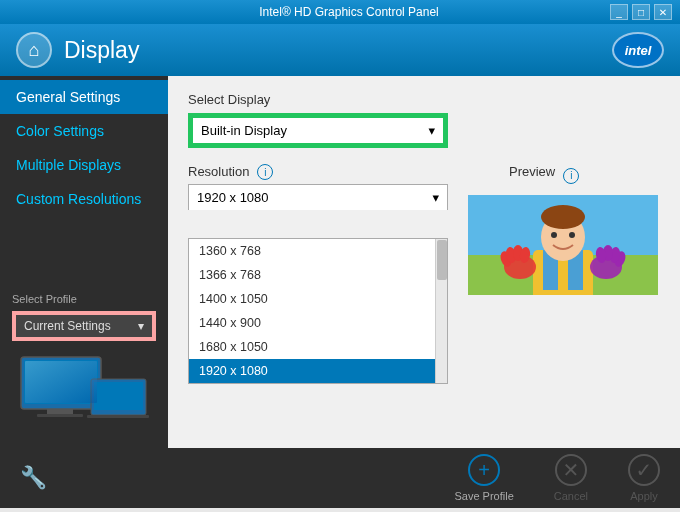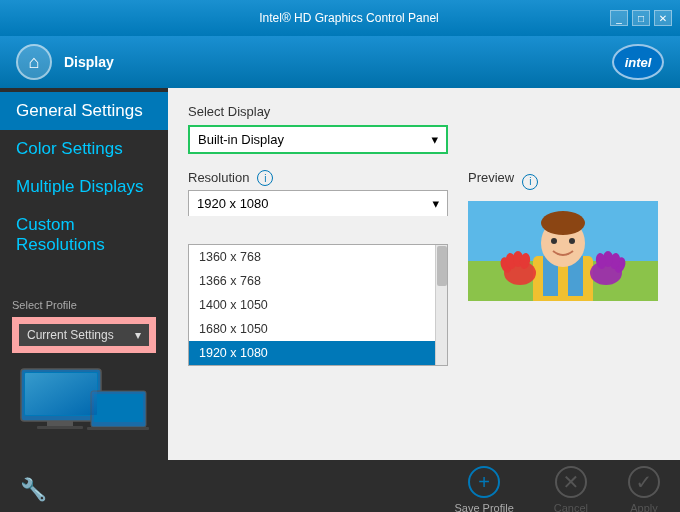--- a/index.html
+++ b/index.html
@@ -1,21 +1,21 @@
 <!DOCTYPE html>
 <html><head>
   <meta charset="utf-8">
   <style>
     * { margin: 0; padding: 0; box-sizing: border-box; }
     body { width: 680px; height: 512px; font-family: 'Segoe UI', Arial, sans-serif; font-size: 13px; background: #e8e8e8; overflow: hidden; }
 
     
     .title-bar {
       background: linear-gradient(180deg, #1a90d0 0%, #0078b8 100%);
-      height: 36px;
+      height: 24px;
       display: flex;
       align-items: center;
       justify-content: center;
       padding: 0 8px;
       color: white;
     }
     .title-bar-title { font-size: 12px; flex: 1; text-align: center; }
     .title-bar-controls { display: flex; gap: 4px; }
     .title-bar-btn { width: 18px; height: 16px; background: rgba(255,255,255,0.2); border: 1px solid rgba(255,255,255,0.4); color: white; font-size: 10px; display: flex; align-items: center; justify-content: center; cursor: pointer; }
 
@@ -29,21 +29,21 @@
       gap: 12px;
     }
     .header-home-btn {
       width: 36px; height: 36px;
       background: rgba(255,255,255,0.2);
       border-radius: 50%;
       border: 2px solid rgba(255,255,255,0.5);
       display: flex; align-items: center; justify-content: center;
       color: white; font-size: 18px; cursor: pointer;
     }
-    .header-title { color: white; font-size: 14px; font-weight: 700; flex: 1; }
+    .header-title { color: white; font-size: 23px; font-weight: 400; flex: 1; }
     .intel-logo {
       width: 52px; height: 36px;
       background: #0071c5;
       border-radius: 50%;
       border: 2px solid rgba(255,255,255,0.6);
       display: flex; align-items: center; justify-content: center;
       color: white; font-size: 13px; font-style: italic; font-weight: bold;
     }
 
     
@@ -55,31 +55,31 @@
       background: #2d2d2d;
       display: flex;
       flex-direction: column;
       padding-top: 4px;
     }
     .sidebar-nav { flex: 1; }
     .sidebar-item {
       padding: 9px 16px;
       color: #ccc;
       cursor: pointer;
-      font-size: 17px;
+      font-size: 14px;
     }
     .sidebar-item.active { background: #0078b8; color: white; }
     .sidebar-item.cyan { color: #00c8ff; }
 
     .sidebar-bottom { padding: 12px; }
     .select-profile-label { color: #aaa; font-size: 11px; margin-bottom: 6px; }
     .select-profile-dropdown {
       width: 144px;
       background: #444;
-      border: 7px solid #fca5a5;
+      border: 4px solid #fca5a5;
       color: #ddd;
       padding: 4px 8px;
       font-size: 12px;
       display: flex; align-items: center; justify-content: space-between;
       cursor: pointer;
     }
     .monitors-image {
       margin-top: 12px;
       text-align: center;
     }
@@ -89,21 +89,21 @@
     .content {
       flex: 1;
       background: #f0f0f0;
       padding: 16px 20px;
       position: relative;
     }
 
     .select-display-label { font-size: 13px; color: #333; margin-bottom: 6px; }
     .display-dropdown {
       width: 260px;
-      border: 2px solid #22c55e;
+      border: 5px solid #22c55e;
       background: white;
       padding: 5px 8px;
       font-size: 13px;
       display: flex; align-items: center; justify-content: space-between;
       cursor: pointer;
       margin-bottom: 16px;
     }
 
     .resolution-row { display: flex; align-items: flex-start; gap: 8px; margin-bottom: 4px; }
     .resolution-label { font-size: 13px; color: #333; }
@@ -153,21 +153,21 @@
       background: #bbb;
       margin: 1px;
       border-radius: 2px;
     }
 
     
     .content-columns { display: flex; gap: 20px; margin-top: 16px; }
     .content-left { flex: 1; }
     .content-right { width: 200px; }
 
-    .preview-label { font-size: 13px; color: #333; margin-bottom: 8px; }
+    .preview-label { font-size: 13px; color: #333; margin-bottom: 8px; margin-left: 41px; }
     .preview-image {
       width: 190px;
       height: 100px;
       background: #87ceeb;
       overflow: hidden;
       position: relative;
     }
 
     
     .footer {
@@ -272,20 +272,21 @@
 
         <div class="resolution-dropdown-container">
           <div class="resolution-dropdown-header">
             <span>1920 x 1080</span>
             <span>▾</span>
           </div>
           <div class="resolution-dropdown-list dropdown-scroll-container">
             <div class="resolution-option">1360 x 768</div>
             <div class="resolution-option">1366 x 768</div>
             <div class="resolution-option">1400 x 1050</div>
+            <div class="resolution-option">1440 x 900</div>
             <div class="resolution-option">1680 x 1050</div>
             <div class="resolution-option selected">1920 x 1080</div>
             <div class="scrollbar-track">
               <div class="scrollbar-thumb"></div>
             </div>
           </div>
         </div>
       </div>
 
       <div class="content-right">

